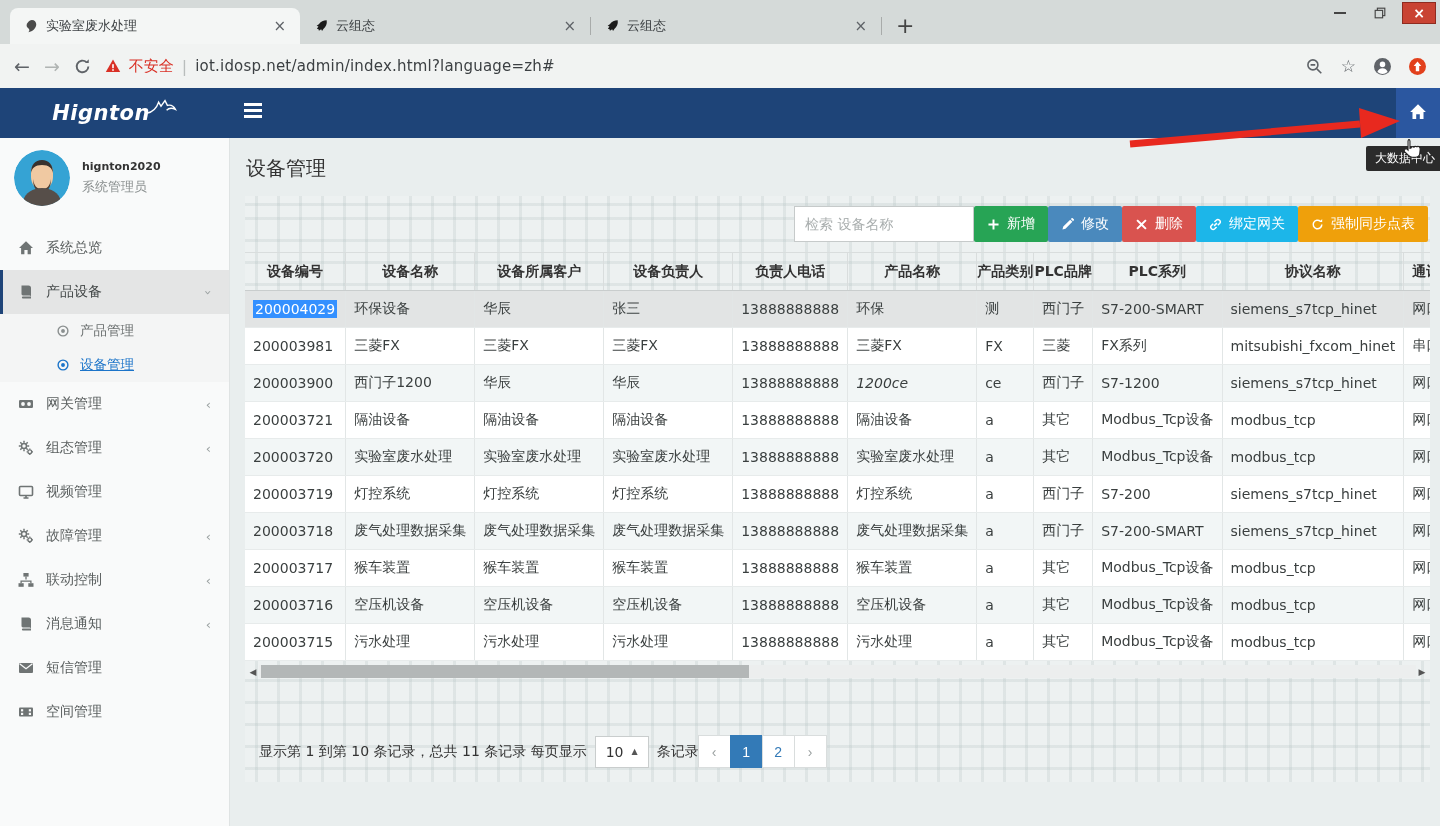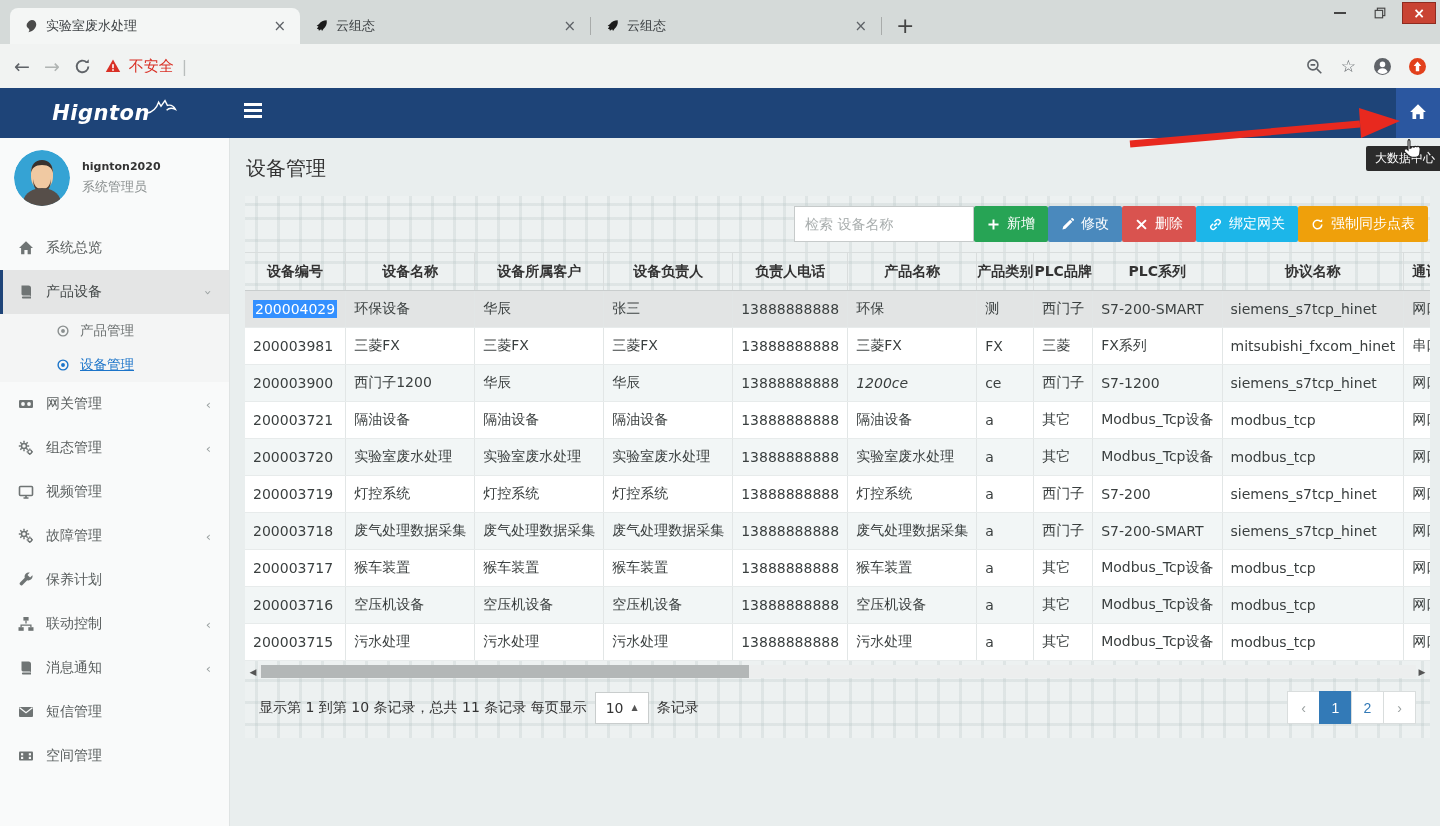--- a/index.html
+++ b/index.html
@@ -96,21 +96,21 @@
   tr.striped td { background:#f2f6f6; }
   tr.selected td { background:#e2e4e4; }
   td.c-last { text-align:center; }
   .sel-text { background:#3390ff; color:#fff; padding:1px 2px; }
 
   .hscroll { display:flex; align-items:center; height:15px; margin:3px 2px 0 2px; }
   .hs-arrow { font-size:9px; color:#555; width:12px; text-align:center; cursor:pointer; }
   .hs-track { flex:1; height:13px; background:#eceeee; position:relative; }
   .hs-thumb { position:absolute; left:2px; top:0; width:488px; height:13px; background:#b3b7b7; cursor:pointer; }
 
-  .pagination-row { display:flex; align-items:center; justify-content:space-between; padding:12px 14px 2px 14px; }
+  .pagination-row { display:flex; align-items:center; justify-content:flex-start; padding:12px 14px 2px 14px;margin-top:44px; }
   .pg-summary { display:flex; align-items:center; gap:8px; font-size:14px; color:#333; }
   .page-size-sel { display:flex; align-items:center; gap:8px; border:1px solid #c9cdcd; background:#fff; height:32px; padding:0 10px; cursor:pointer; }
   .page-size-sel .caret { font-size:8px; color:#555; }
   .page-group { display:flex; }
   .pg-btn { min-width:33px; height:33px; display:flex; align-items:center; justify-content:center; background:#fff; border:1px solid #d9dddd; color:#337ab7; font-size:14px; cursor:pointer; margin-left:-1px; }
   .pg-btn.nav { color:#9aa0a0; }
   .pg-btn.active { background:#337ab7; border-color:#337ab7; color:#fff; }
 </style>
 </head>
 <body>
@@ -177,20 +177,21 @@
   <div class="url-area">
     <span class="icon-16">
         <svg viewBox="0 0 16 16">
           <path d="M8 1.5 15.2 14H.8z" fill="#d93025"></path>
           <rect x="7.2" y="6.2" width="1.6" height="4" fill="#fff"></rect>
           <rect x="7.2" y="11.2" width="1.6" height="1.6" fill="#fff"></rect>
         </svg>
       </span>
     <span class="warn-label">不安全</span>
     <span class="url-sep">|</span>
+    <span class="url-text">iot.idosp.net/admin/index.html?language=zh#</span>
   </div>
   <div class="addr-right">
     <span class="addr-ic">
         <svg viewBox="0 0 16 16" fill="none" stroke="#5f6368" stroke-width="1.5">
           <circle cx="6.5" cy="6.5" r="4.7"></circle>
           <path d="M10.2 10.2 14.4 14.4M4.3 6.5h4.4"></path>
         </svg>
       </span>
     <span class="star-ic">☆</span>
     <span class="addr-ic">
@@ -343,28 +344,20 @@
               <path d="M6 .8v2M6 9.2v2M.8 6h2M9.2 6h2M2.3 2.3l1.4 1.4M8.3 8.3l1.4 1.4M9.7 2.3 8.3 3.7M3.7 8.3 2.3 9.7"></path>
             </g>
             <g stroke-width="1.3">
               <circle cx="11.8" cy="11.8" r="1.9"></circle>
               <path d="M11.8 8.6v1M11.8 14v1M8.6 11.8h1M14 11.8h1"></path>
             </g>
           </svg>
         </span>
         <span>故障管理</span>
         <span class="chev">‹</span>
-      </div>
-      <div class="menu-item">
-        <span class="mi-icon icon-16">
-          <svg viewBox="0 0 16 16" fill="currentColor">
-            <path d="M14.6 4.2a4.1 4.1 0 0 1-5.4 4L4.5 12.9a1.7 1.7 0 0 1-2.4-2.4L6.8 5.8a4.1 4.1 0 0 1 5-5.2L9.5 2.9l2.6 2.6 2.3-2.3c.1.3.2.7.2 1z"></path>
-          </svg>
-        </span>
-        <span>保养计划</span>
       </div>
       <div class="menu-item">
         <span class="mi-icon icon-16">
           <svg viewBox="0 0 16 16" fill="currentColor">
             <rect x="5.4" y="1" width="5.2" height="3.6"></rect>
             <rect x="0.5" y="11.2" width="5.2" height="3.6"></rect>
             <rect x="10.3" y="11.2" width="5.2" height="3.6"></rect>
             <path d="M8 4.6v2.8M3.1 11.2V9.1h9.8v2.1M3.1 9.1h9.8" fill="none" stroke="currentColor" stroke-width="1.3"></path>
           </svg>
         </span>

